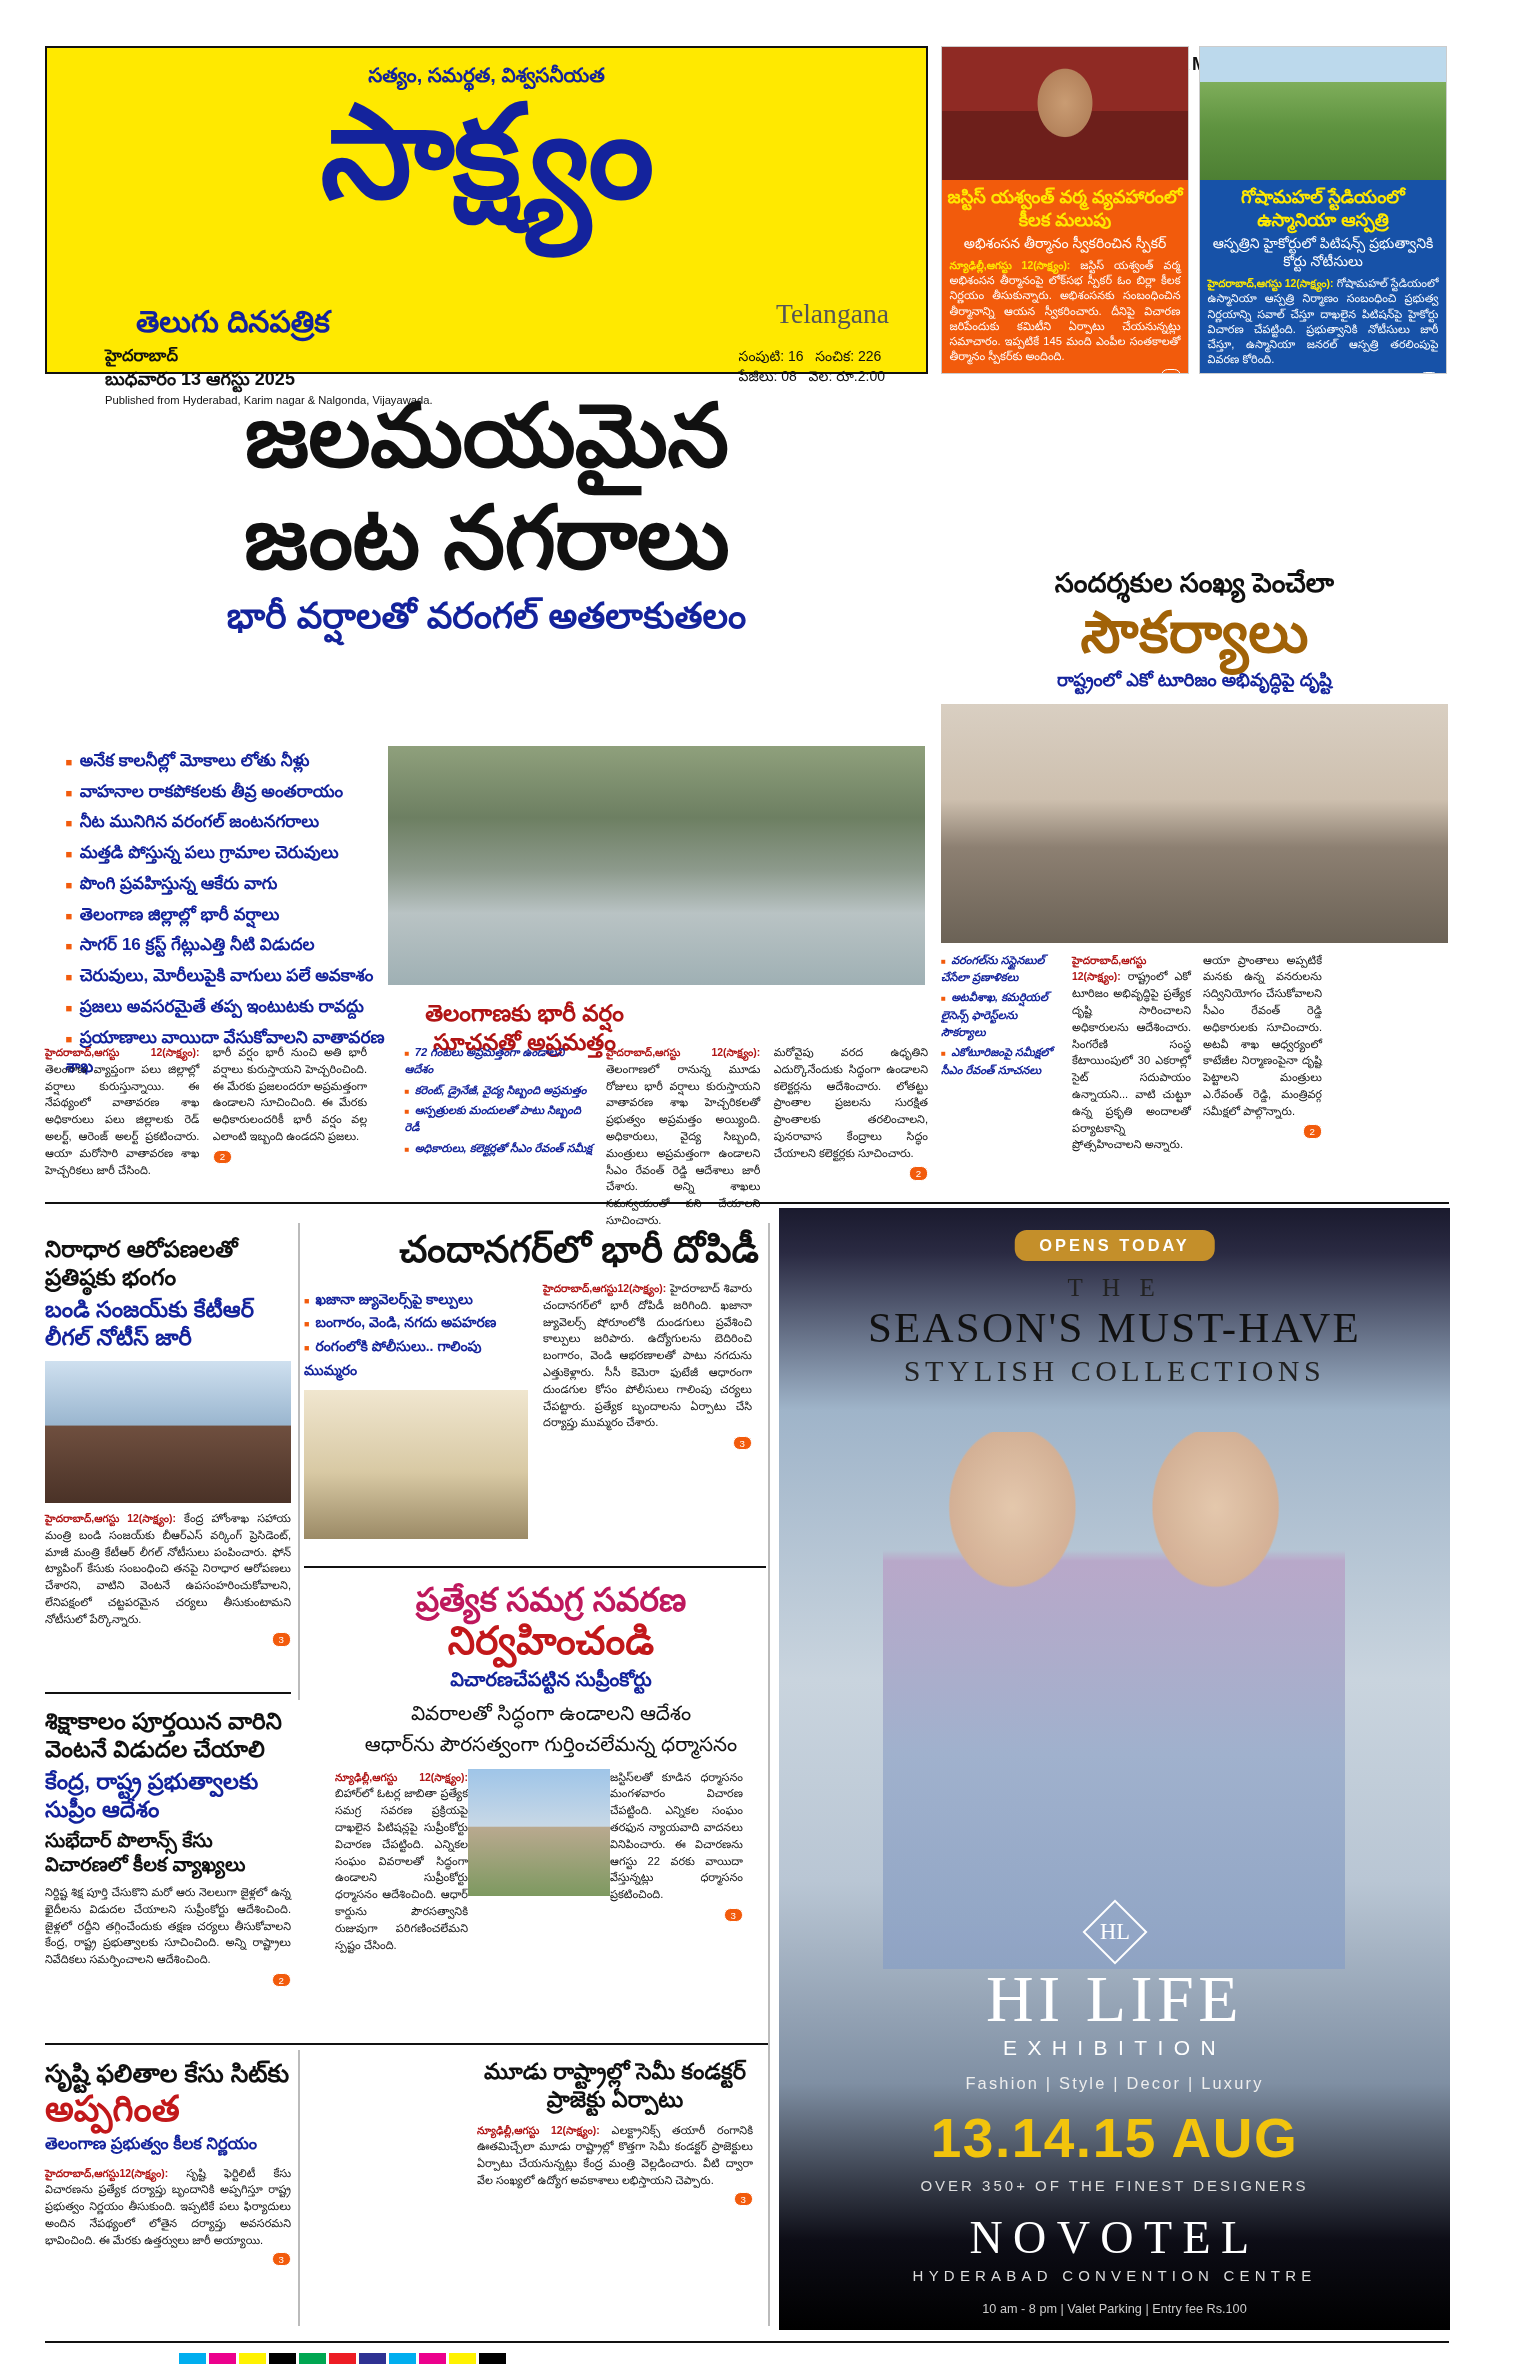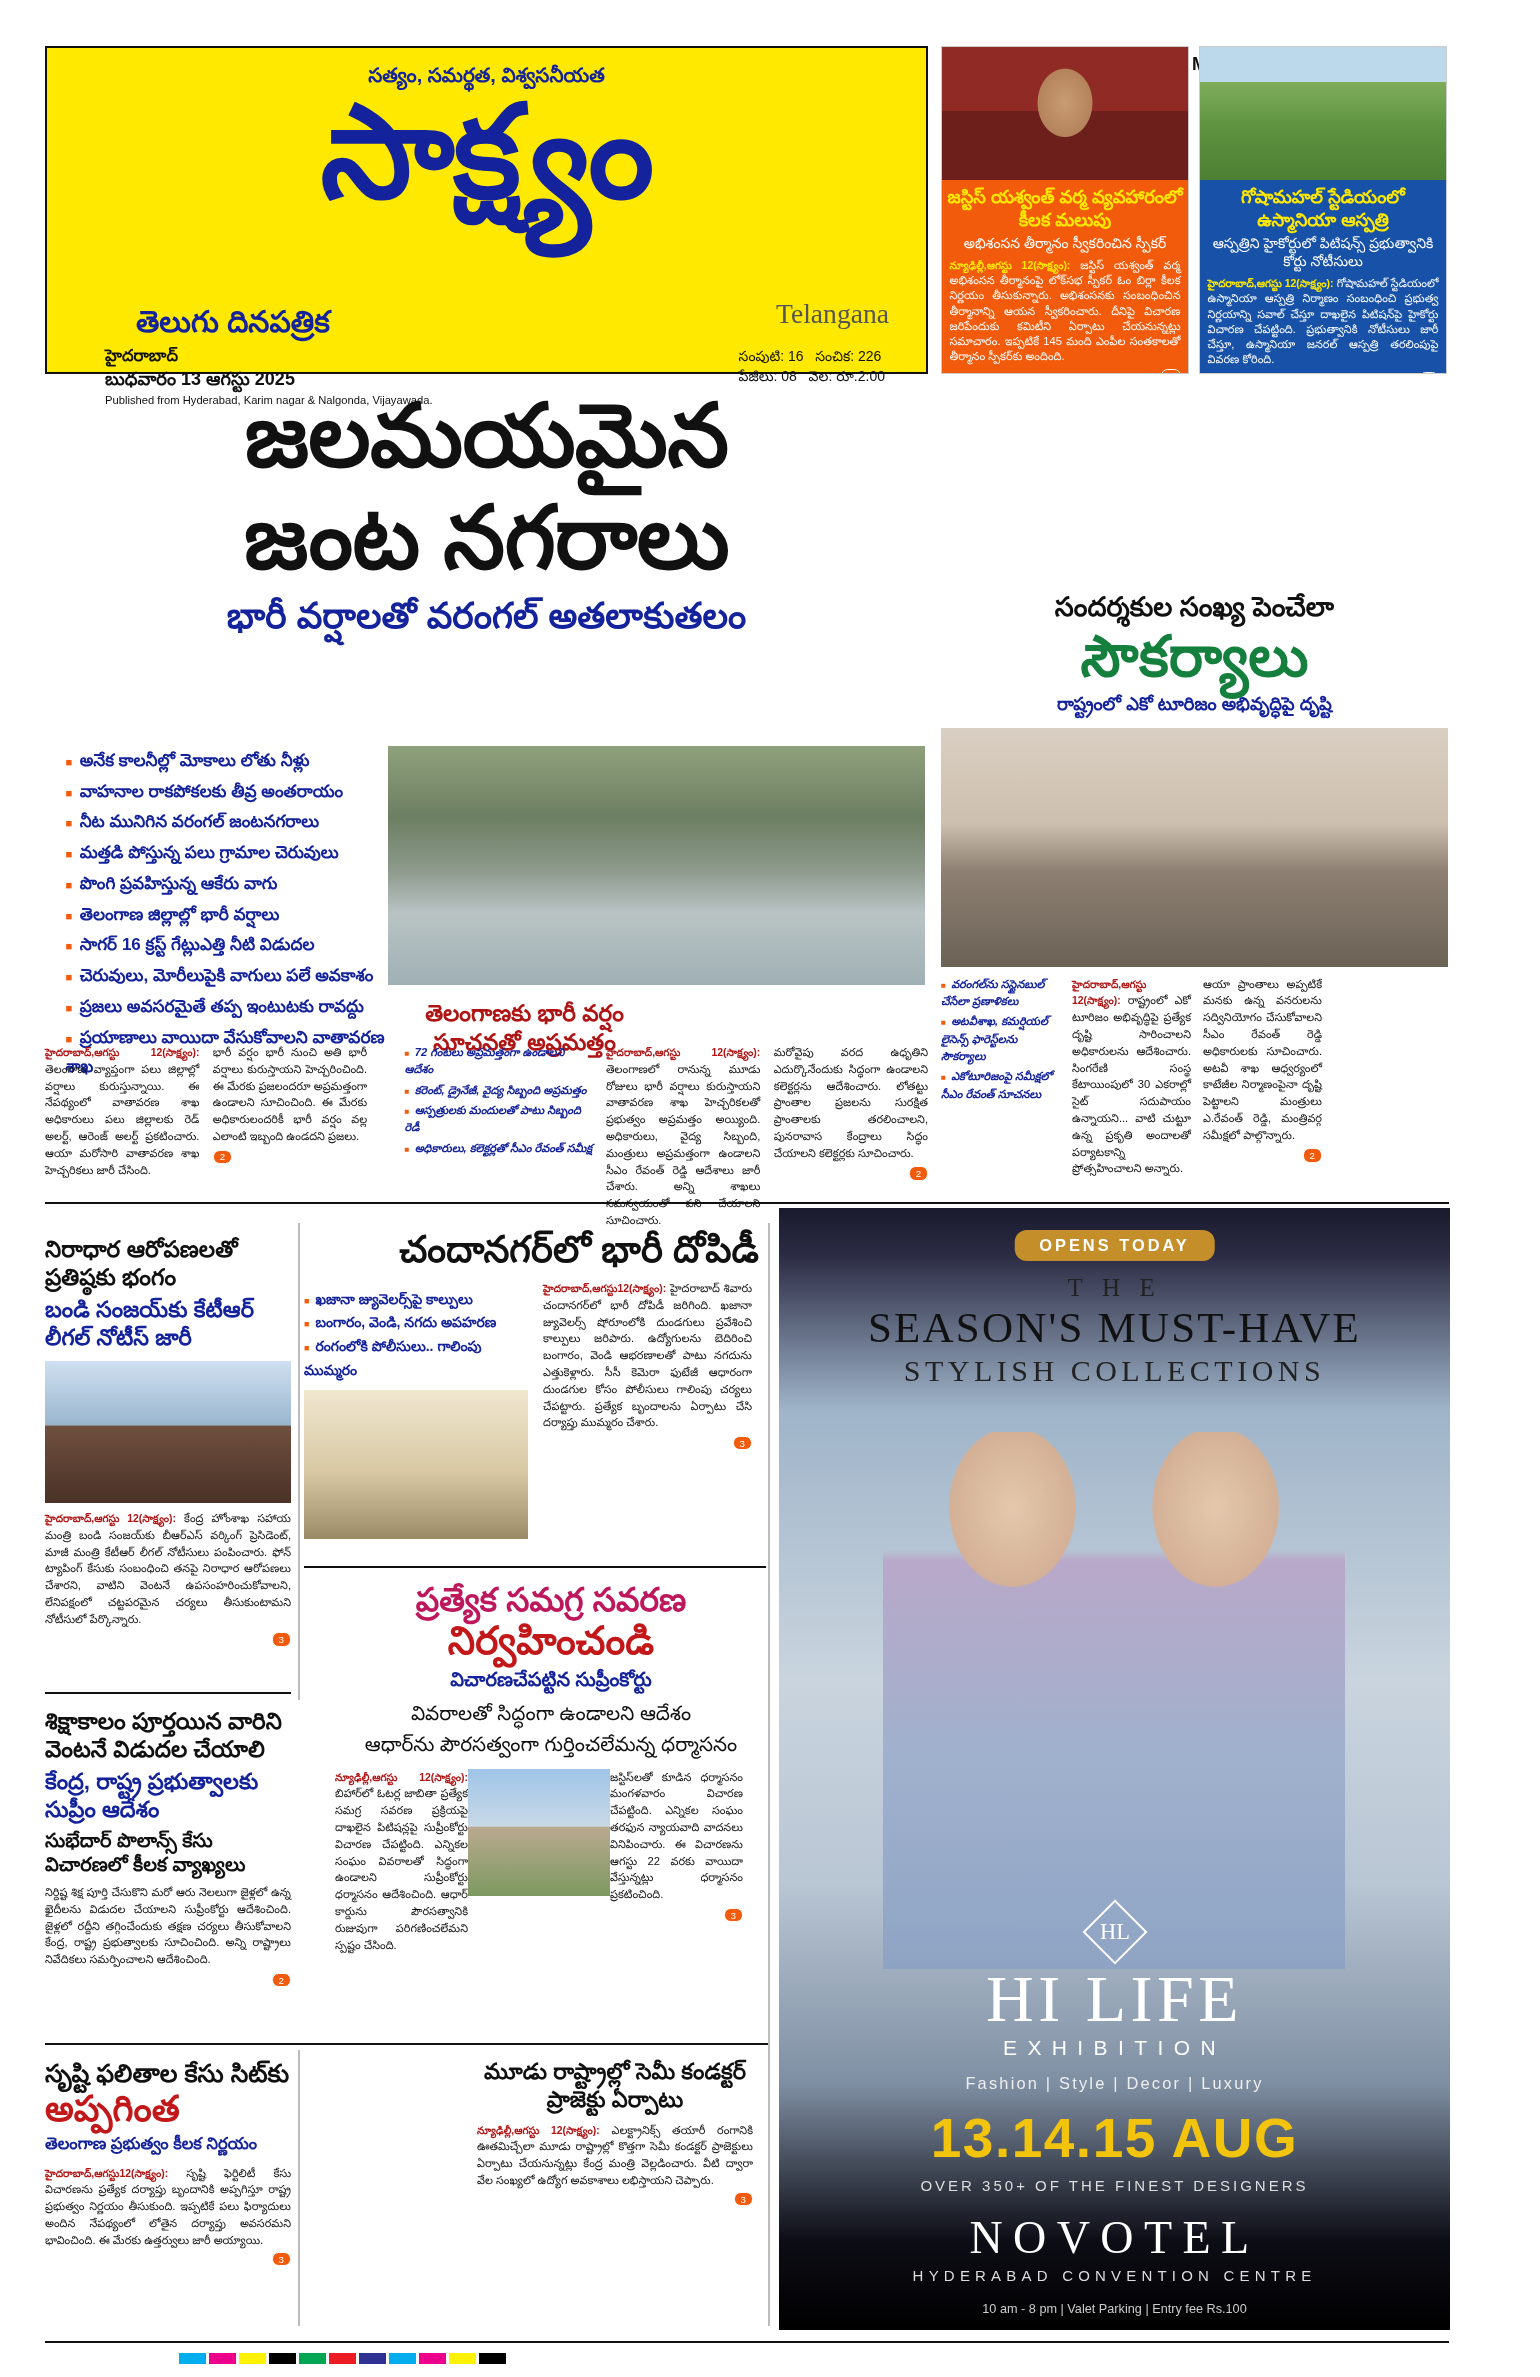--- a/index.html
+++ b/index.html
@@ -148,27 +148,27 @@
   .leadcols { position:absolute; left:45px; top:1044px; width:883px; display:flex; gap:13.4px; }
   .leadcols .c { width:170px; }
   .leadcols .c.wide { width:207px;margin-left:24px; }
   .mini-bullets { font-size:11.2px; line-height:1.55;font-style:italic; }
   .mini-bullets li { list-style:none; margin-bottom:3px; }
   .mini-bullets ul { margin:0; padding:0; }
   .mini-bullets li::before { content:"\25A0"; color:#f25b0c; font-size:8.2px; margin-right:5.2px; }
 
   
   .tourism {
-    position:absolute; left:941px; top:567px; width:507px;margin-top:24px;
+    position:absolute; left:941px; top:567px; width:507px;
   }
   .tourism-kicker {
     font-size:27px; font-weight:bold; color:#111; text-align:center; line-height:1.2;
   }
   .tourism-title {
-    font-size:57px; font-weight:bold; color:#15803d; text-align:center; line-height:1.1; margin-top:1.5px;
+    font-size:57px; font-weight:bold; color:#a16207; text-align:center; line-height:1.1; margin-top:1.5px;
   }
   .tourism-sub {
     font-size:18px; font-weight:bold; color:#14239c; text-align:center; margin-top:6px;
   }
   .tourism-photo { margin-top:9px; width:507px; height:239px; overflow:hidden; }
   .tourism-cols { display:flex; gap:12px; margin-top:9px; }
   .tourism-cols .c { width:119px; }
 
   
   .hr { position:absolute; left:45px; width:1404px; height:2.2px; background:#111; }

